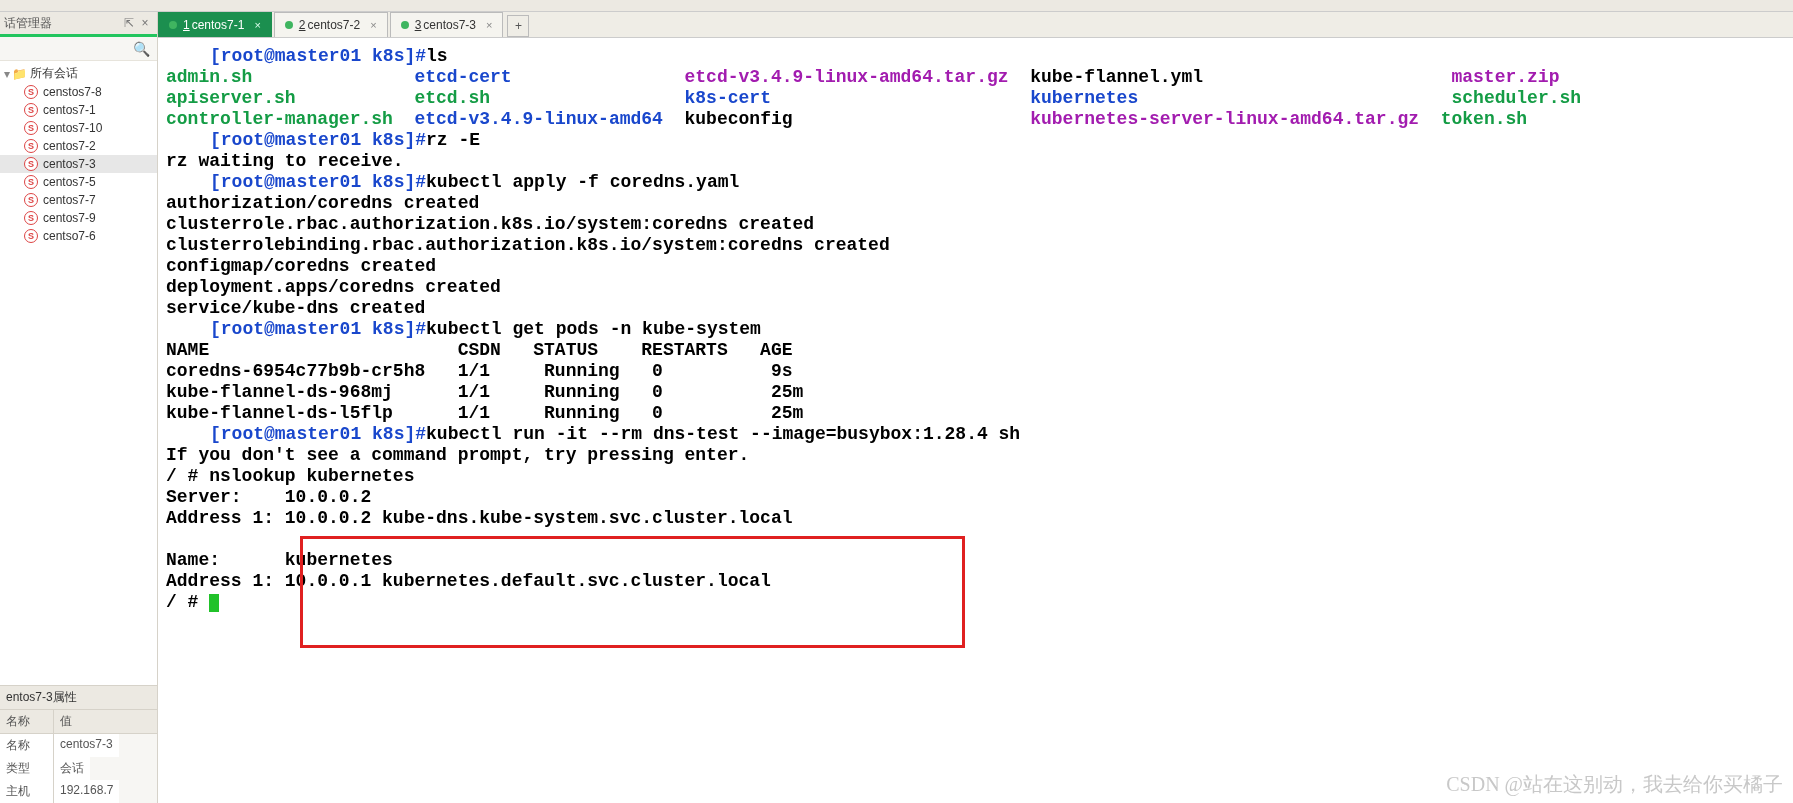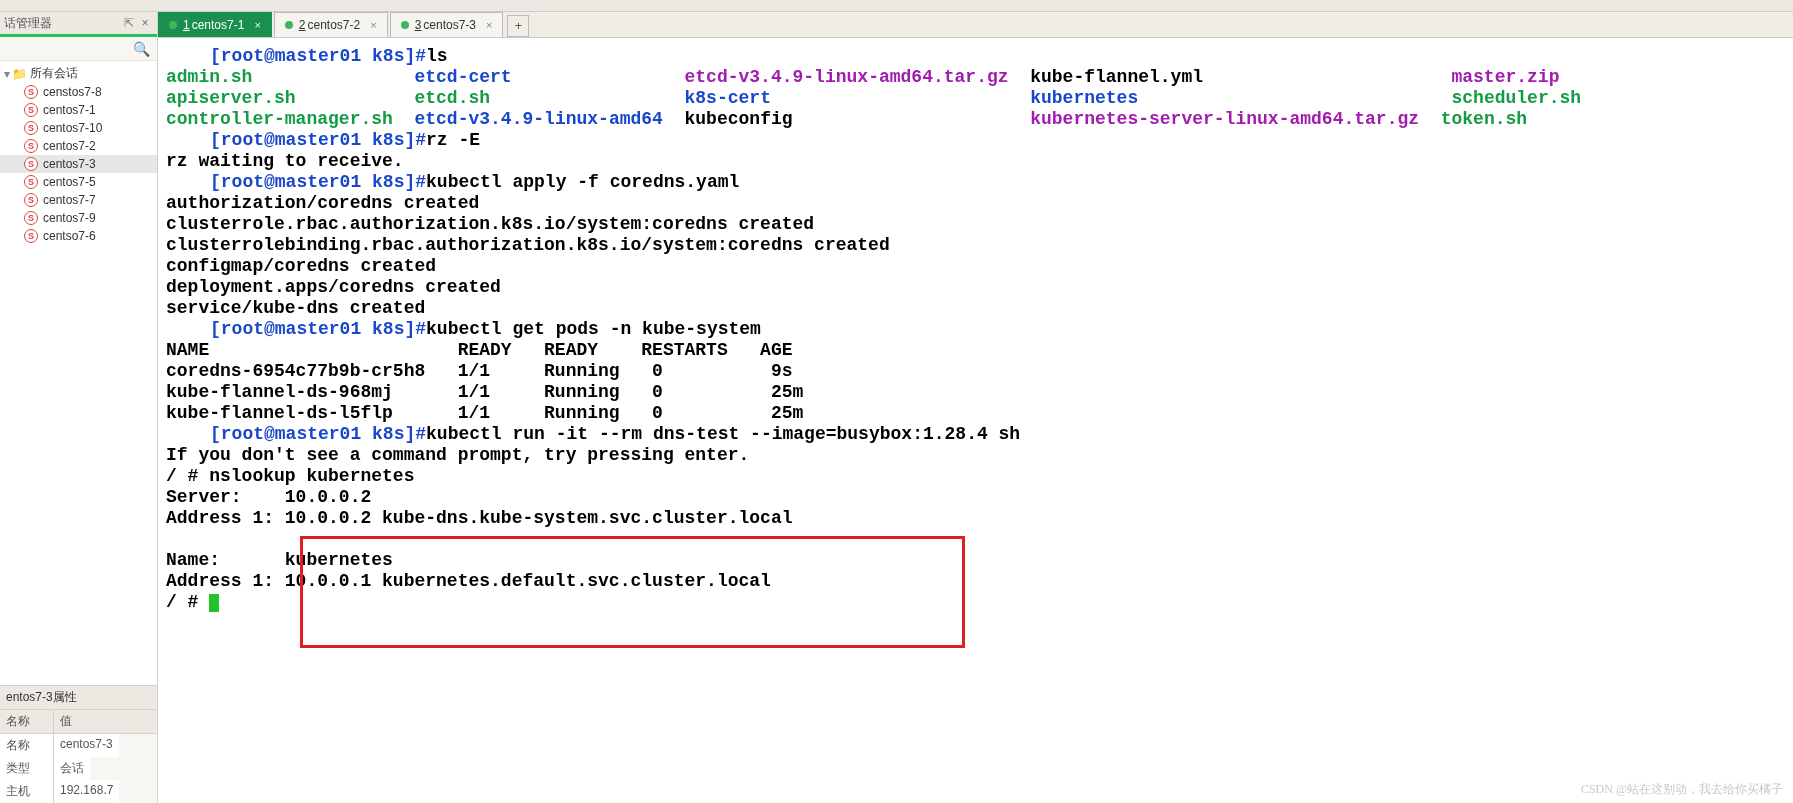--- a/index.html
+++ b/index.html
@@ -35,21 +35,21 @@
   .tab .close{margin-left:10px;color:#888;font-size:11px;}
   .tab.active .close{color:#dfe;}
   .newtab{width:22px;height:22px;border:1px solid #bbb;display:flex;align-items:center;justify-content:center;margin-left:2px;cursor:pointer;color:#555;}
   .terminal{flex:1;background:#fff;padding:8px 8px 8px 8px;font-family:"Consolas","Courier New",monospace;font-size:18px;line-height:21px;color:#000;font-weight:bold;white-space:pre;position:relative;}
   .prompt{color:#1947cc;margin-left:44px;}
   .green{color:#149c45;text-align:center;}
   .red{color:#a21caf;text-align:right;}
   .blue{color:#1947cc;}
   .cursor-block{display:inline-block;width:10px;height:18px;background:#21c22a;vertical-align:text-bottom;}
   .redbox{position:absolute;border:3px solid #e02020;left:142px;top:498px;width:665px;height:112px;pointer-events:none;}
-  .watermark{position:absolute;right:10px;bottom:5px;color:#c8c8c8;font-size:12px;font-family:"Microsoft YaHei";}
+  .watermark{position:absolute;right:10px;bottom:5px;color:#c8c8c8;font-size:20px;font-family:"Microsoft YaHei";}
 </style>
 </head>
 <body>
 
 <div class="top-bar"></div>
 <div class="layout">
   <div class="sidebar">
     <div class="panel-header">
       <span class="title">话管理器</span>
       <span class="btn">⇱</span>
@@ -162,21 +162,21 @@
 <span class="prompt">[root@master01 k8s]#</span><span>rz -E</span>
 <span>rz waiting to receive.</span>
 <span class="prompt">[root@master01 k8s]#</span><span>kubectl apply -f coredns.yaml</span>
 <span>authorization/coredns created</span>
 <span>clusterrole.rbac.authorization.k8s.io/system:coredns created</span>
 <span>clusterrolebinding.rbac.authorization.k8s.io/system:coredns created</span>
 <span>configmap/coredns created</span>
 <span>deployment.apps/coredns created</span>
 <span>service/kube-dns created</span>
 <span class="prompt">[root@master01 k8s]#</span><span>kubectl get pods -n kube-system</span>
-<span>NAME                       READY   READY    RESTARTS   AGE</span>
+<span>NAME                       CSDN   STATUS    RESTARTS   AGE</span>
 <span>coredns-6954c77b9b-cr5h8   1/1     Running   0          9s</span>
 <span>kube-flannel-ds-968mj      1/1     Running   0          25m</span>
 <span>kube-flannel-ds-l5flp      1/1     Running   0          25m</span>
 <span class="prompt">[root@master01 k8s]#</span><span>kubectl run -it --rm dns-test --image=busybox:1.28.4 sh</span>
 <span>If you don't see a command prompt, try pressing enter.</span>
 <span>/ # </span><span>nslookup kubernetes</span>
 <span>Server:    10.0.0.2</span>
 <span>Address 1: 10.0.0.2 kube-dns.kube-system.svc.cluster.local</span>
 
 <span>Name:      kubernetes</span>

